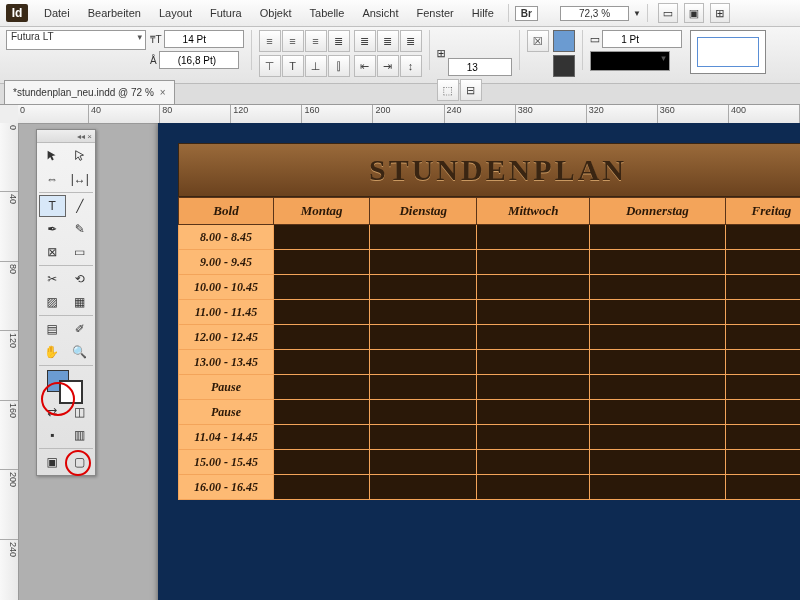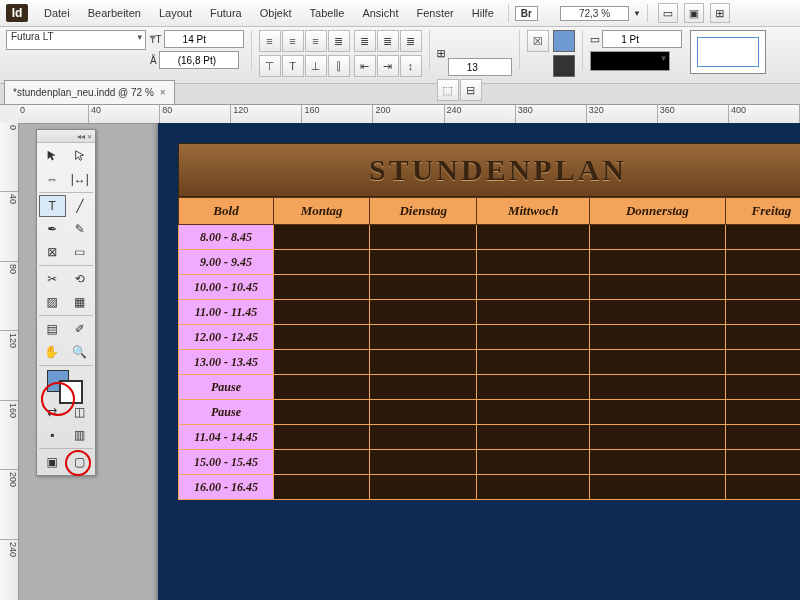--- a/index.html
+++ b/index.html
@@ -29,21 +29,21 @@
 .hruler div{width:71px;border-right:1px solid #aaa;padding-left:2px;line-height:10px}
 .vruler{position:absolute;top:18px;left:0;width:18px;height:486px;background:linear-gradient(90deg,#f8f8f8,#e8e8e8);border-right:1px solid #999;display:flex;flex-direction:column;font-size:9px;color:#444}
 .vruler div{height:70px;border-bottom:1px solid #aaa;writing-mode:vertical-rl;padding-top:2px}
 .corner{position:absolute;top:0;left:0;width:18px;height:18px;background:#eee;border-right:1px solid #999;border-bottom:1px solid #999}
 .canvas{position:absolute;top:18px;left:18px;right:0;bottom:0;overflow:hidden}
 .page{position:absolute;left:140px;top:0;width:680px;height:500px;background:#0d2a52;box-shadow:0 0 6px rgba(0,0,0,.5)}
 .banner{margin:20px 20px 0 20px;height:52px;background:linear-gradient(#9a6a3a,#6b421e);border:1px solid #3a2512;display:flex;align-items:center;justify-content:center;font-family:'Georgia',serif;font-weight:bold;font-size:30px;letter-spacing:3px;color:#3a2512;text-shadow:0 1px 0 #c99860}
 .sched{margin:0 20px;border-collapse:collapse;width:640px}
 .sched th{background:#f3a45a;border:1px solid #5a3418;font-family:Georgia,serif;font-style:italic;font-weight:bold;font-size:13px;padding:5px 4px;color:#2a1808}
 .sched td{border:1px solid #f3a45a;height:22px;background:#2a1808}
-.sched td.time{background:#f0abfc;color:#2a1808;font-family:Georgia,serif;font-weight:bold;font-style:italic;font-size:12px;text-align:center;width:92px}
+.sched td.time{background:#fdba74;color:#2a1808;font-family:Georgia,serif;font-weight:bold;font-style:italic;font-size:12px;text-align:center;width:92px}
 .toolbox{position:absolute;left:18px;top:6px;width:58px;background:linear-gradient(#f4f4f4,#e0e0e0);border:1px solid #888;box-shadow:1px 1px 3px rgba(0,0,0,.3)}
 .toolbox-head{height:12px;background:linear-gradient(#eee,#ddd);border-bottom:1px solid #bbb;display:flex;justify-content:flex-end;align-items:center;padding:0 3px;font-size:8px;color:#666}
 .toolgrid{display:grid;grid-template-columns:1fr 1fr;gap:1px;padding:2px}
 .tool{height:20px;border:1px solid transparent;display:flex;align-items:center;justify-content:center;font-size:12px;color:#333}
 .tool svg{width:14px;height:14px}
 .toolsep{grid-column:1/3;height:1px;background:#bbb;margin:1px 0}
 .fillstroke{grid-column:1/3;height:32px;position:relative}
 .fillbox{position:absolute;left:8px;top:2px;width:20px;height:20px;background:#6b9bd1;border:1px solid #333}
 .strokebox{position:absolute;left:20px;top:12px;width:20px;height:20px;background:#fff;border:2px solid #333}
 .redcirc{position:absolute;border:2px solid #d00;border-radius:50%;pointer-events:none}

